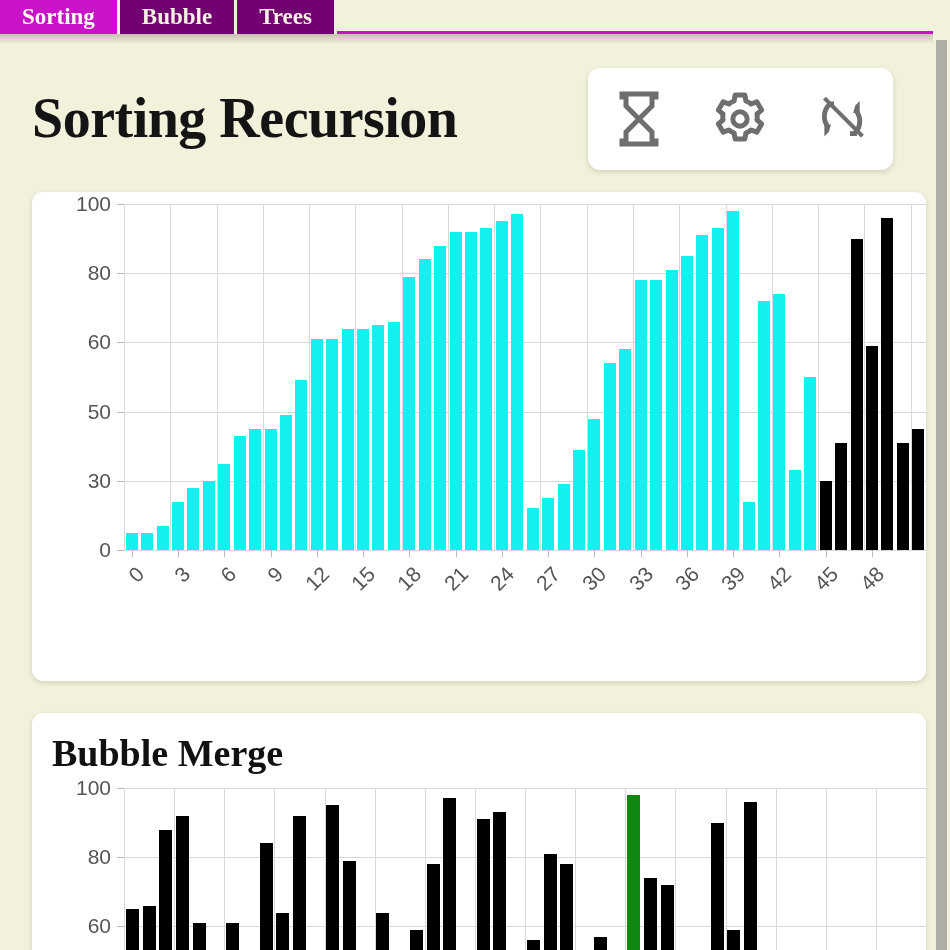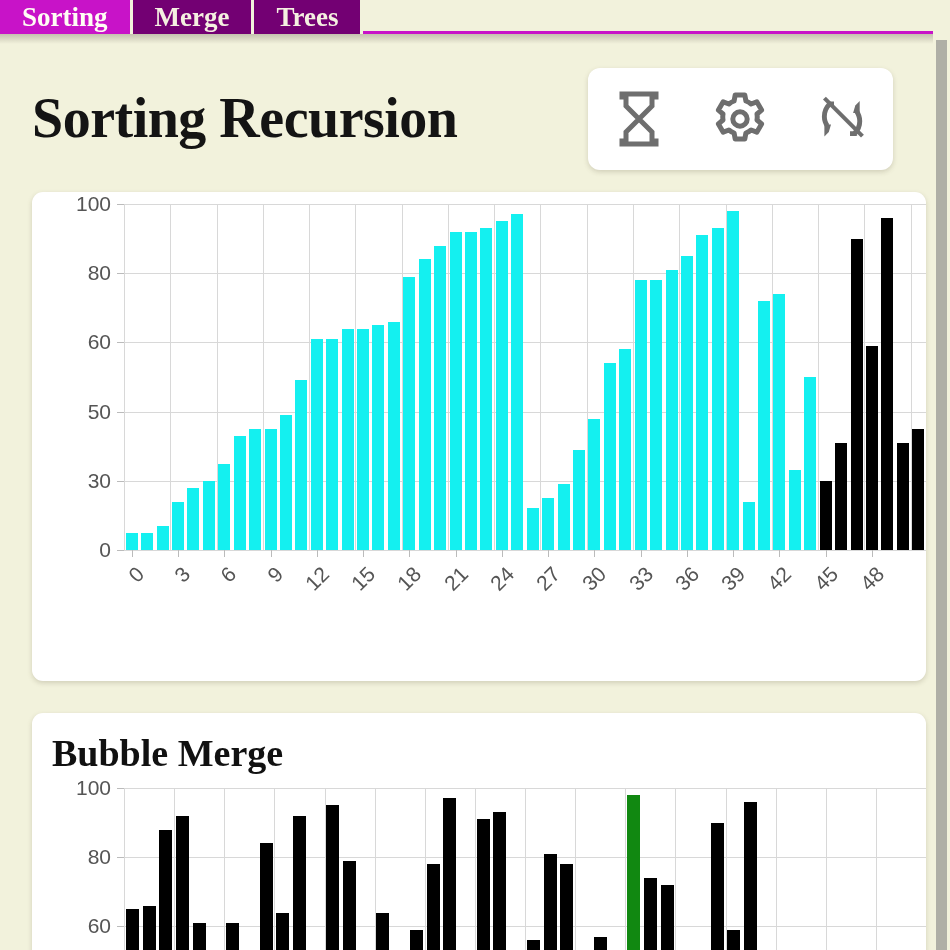--- a/index.html
+++ b/index.html
@@ -39,21 +39,21 @@
     top: 34px;
     height: 10px;
     background: linear-gradient(to bottom, rgba(90,80,70,0.30), rgba(90,80,70,0.0));
     pointer-events: none;
   }
   .tab {
     background: #730073;
     color: #F5F0E1;
     font-family: "Liberation Serif", serif;
     font-weight: bold;
-    font-size: 27px;
+    font-size: 23px;
     line-height: 34px;
     text-align: center;
     padding: 0 22px;
     margin-right: 3px;
     white-space: nowrap;
     letter-spacing: 0px;
     box-sizing: border-box;
   }
   .tab.active {
     background: #C813C8;
@@ -207,21 +207,21 @@
     border-radius: 0px;
   }
 </style>
 </head>
 <body>
 
 <div id="app">
 
   <div class="tabbar" id="tabbar">
       <div class="tab active">Sorting</div>
-      <div class="tab">Merge</div>
+      <div class="tab">Bubble</div>
       <div class="tab">Trees</div>
       <div class="tab-filler"></div>
     </div>
 
   <div class="header">
     <div class="page-title">Sorting Recursion</div>
 
     <div class="toolbar">
 
       <div class="tool-btn">

